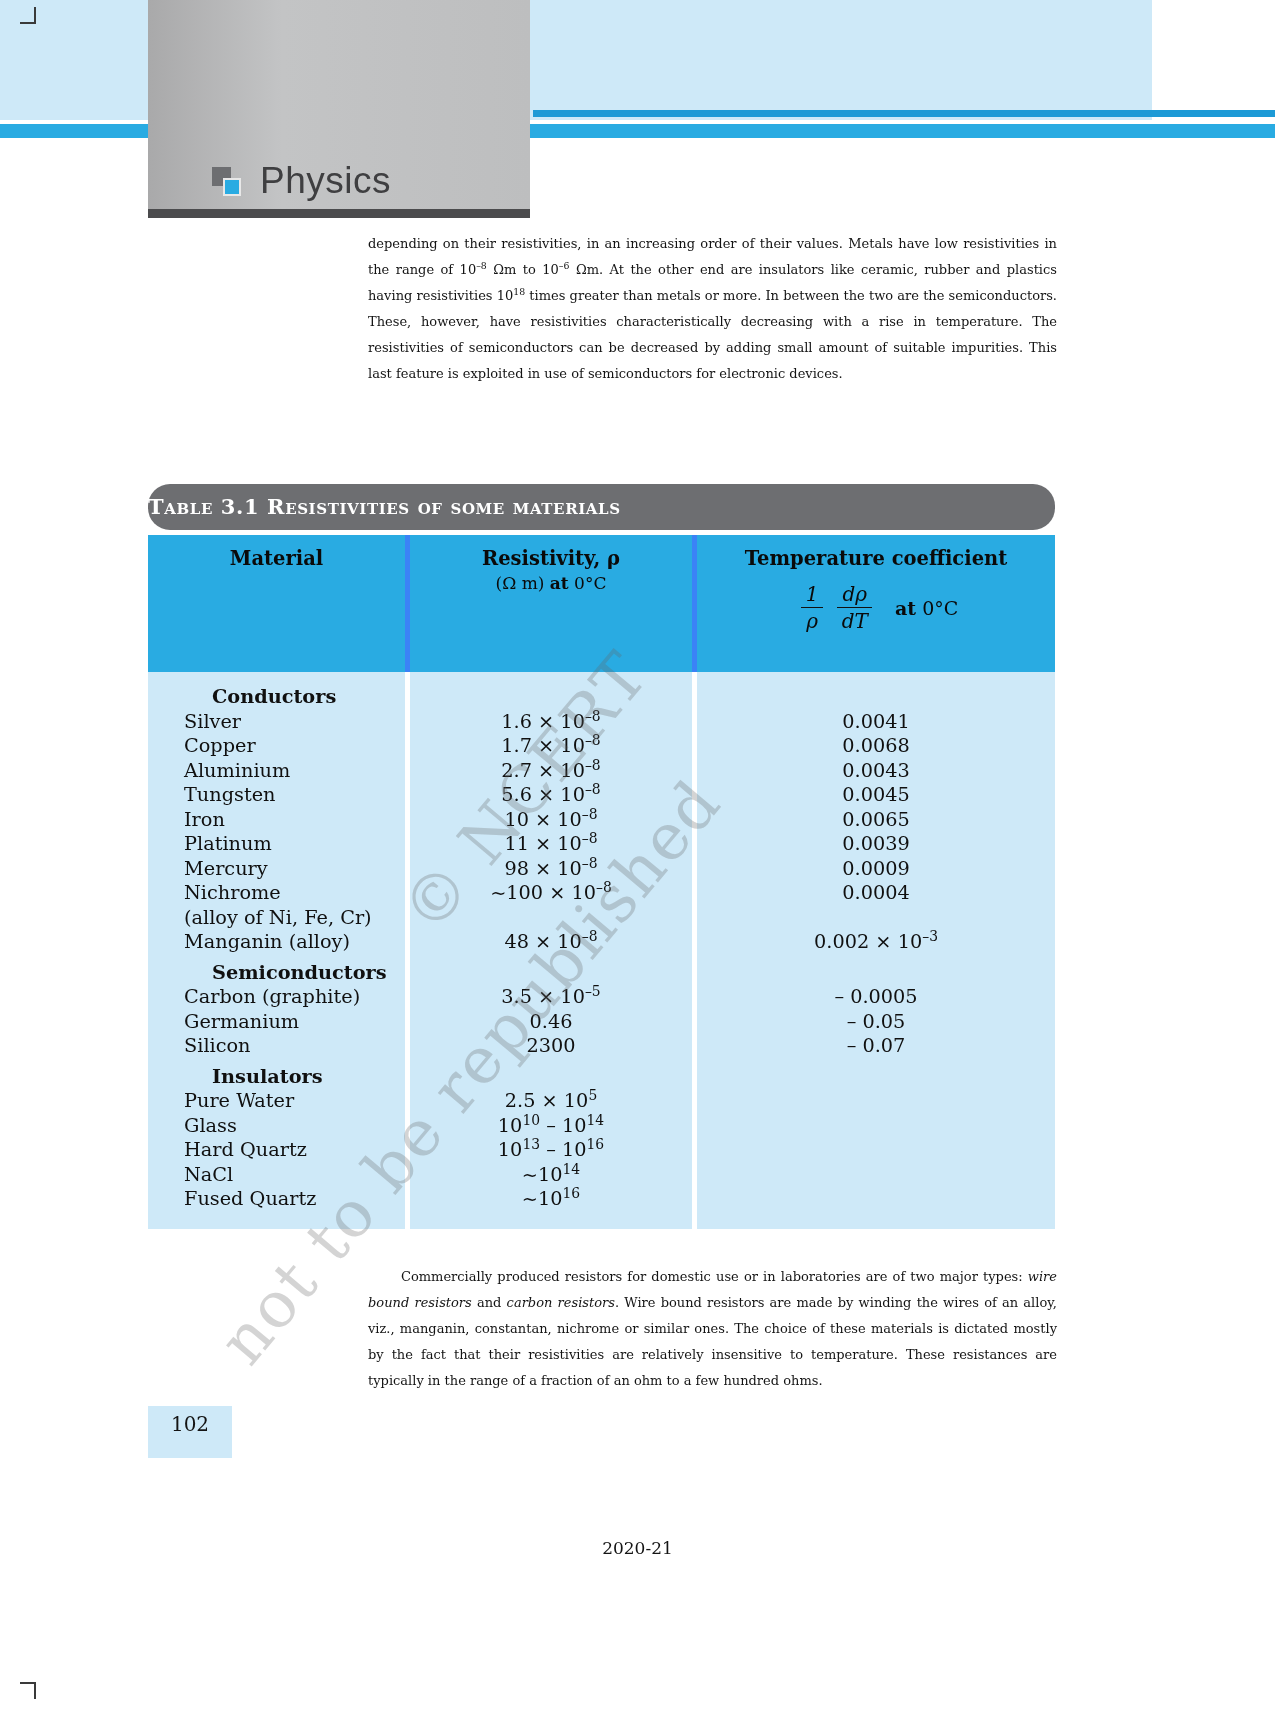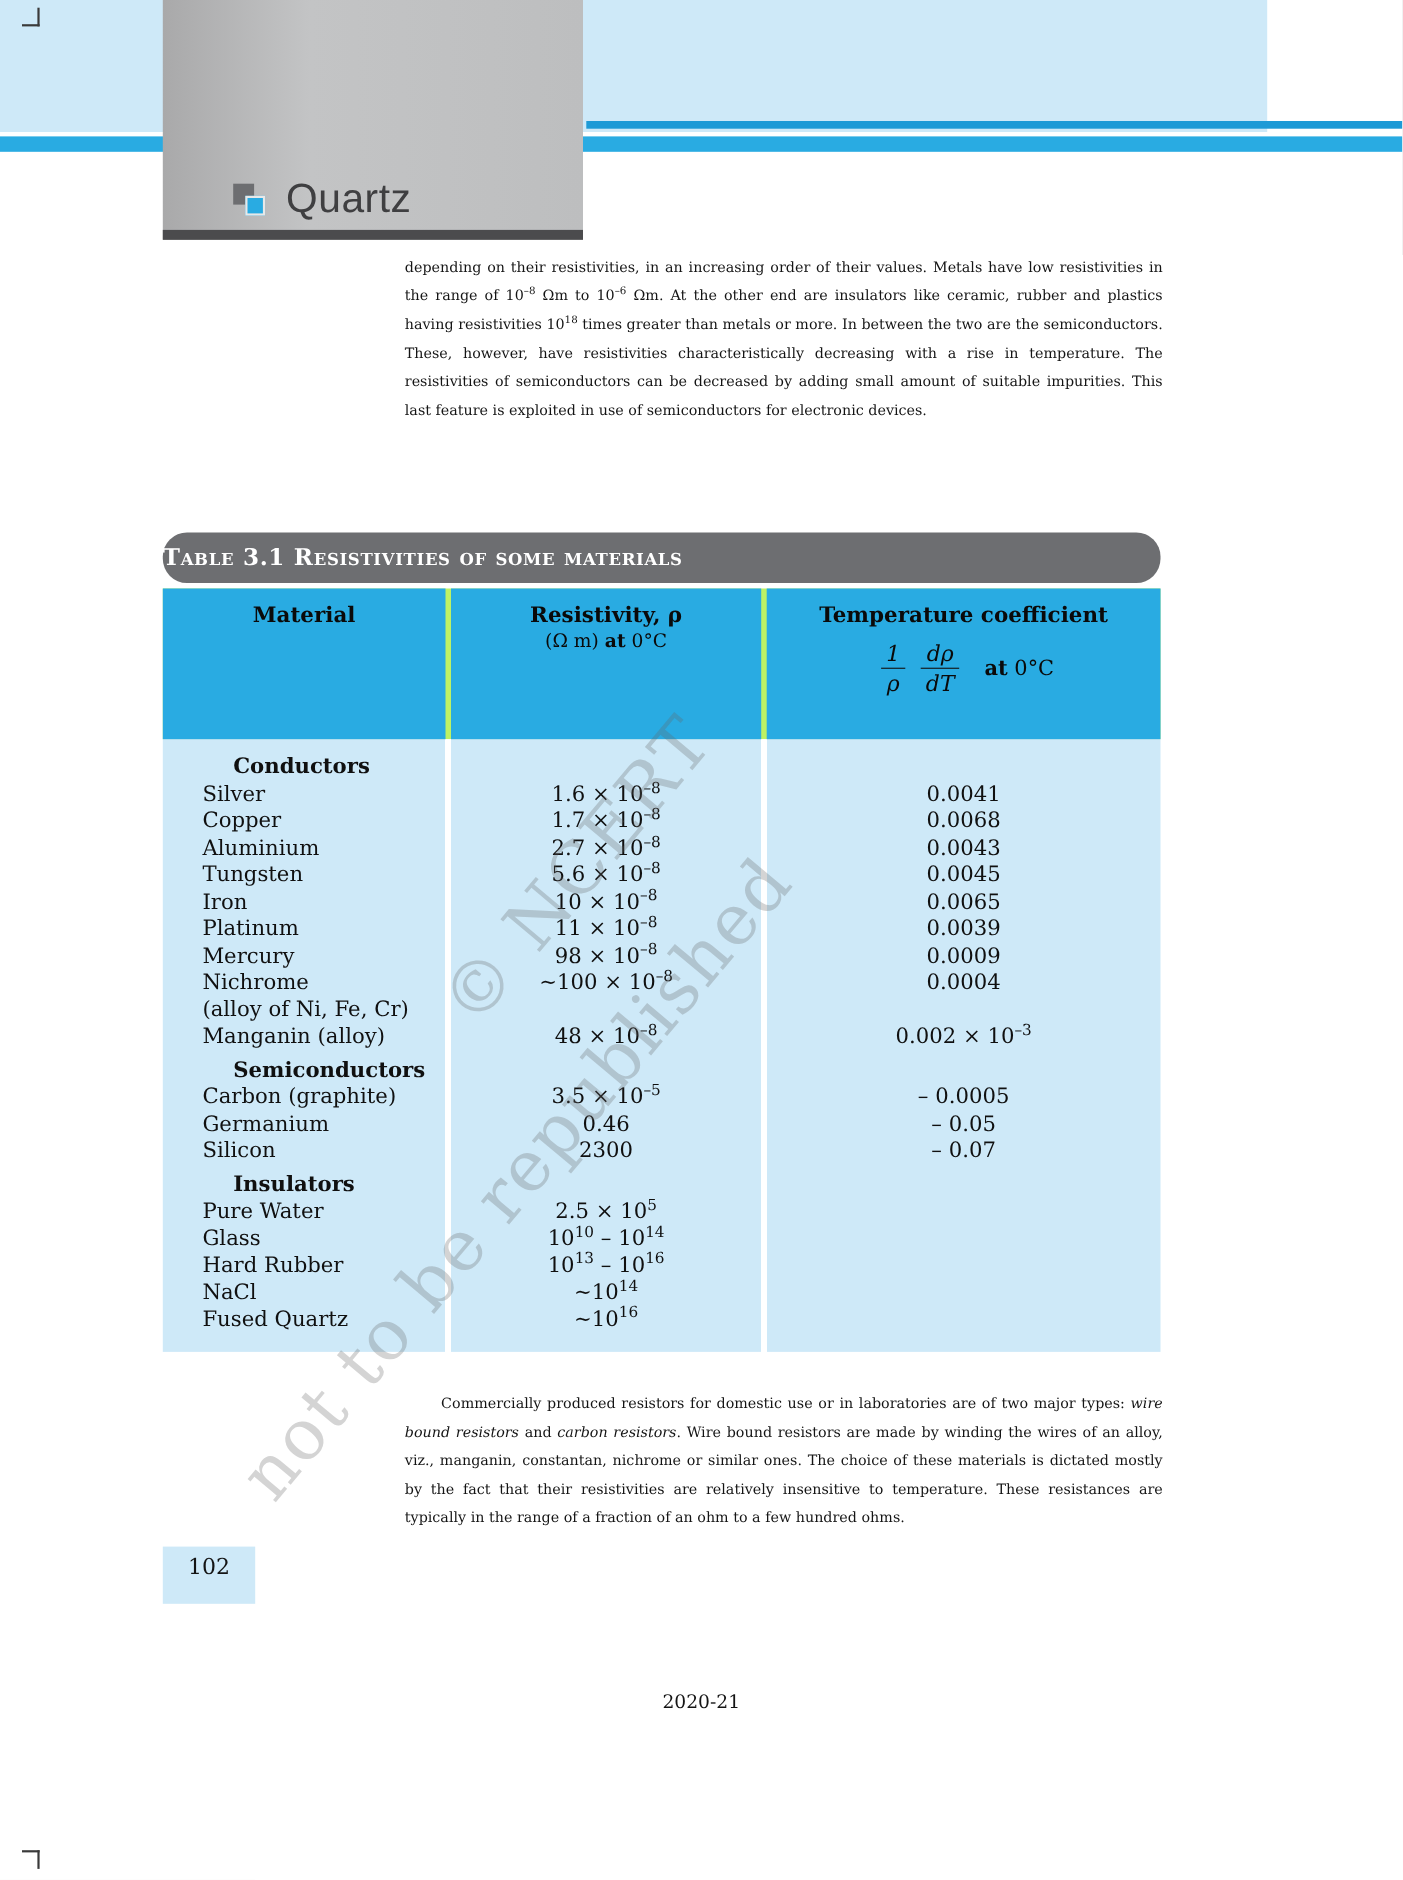--- a/index.html
+++ b/index.html
@@ -50,21 +50,21 @@
   
   .rtable{position:absolute;left:148px;top:484px;width:907px;z-index:1;}
   .ttitle{
     height:46px;line-height:46px;background:#6d6e71;color:#ffffff;
     text-align:left;font-weight:bold;font-size:21px;
     font-variant:small-caps;letter-spacing:.6px;border-radius:22px;
   }
   .thead{
     margin-top:5px;
     display:grid;grid-template-columns:257px 282px 358px;column-gap:5px;
-    background:#bef264;
+    background:#3b82f6;
   }
   .thead .hc{background:#29abe2;height:137px;text-align:center;padding-top:11px;box-sizing:border-box;color:#0a0a0a;}
   .hline1{font-weight:bold;font-size:19.5px;line-height:25px;}
   .hline2{font-size:17px;line-height:25px;}
   .hline1 sup,.hline2 sup{font-size:70%;line-height:0;}
   .hfrac{margin-top:12px;font-size:20px;display:flex;justify-content:center;align-items:center;}
   .frac{display:inline-block;text-align:center;font-style:italic;margin:0 7px;}
   .frac .fn{display:block;border-bottom:1.6px solid #111;padding:0 5px 2px;line-height:22px;}
   .frac .fd{display:block;padding-top:2px;line-height:22px;}
   .fsuf{margin-left:16px;font-size:19px;}
@@ -112,21 +112,21 @@
   <div class="top-blue"></div>
   <div class="stripe-thin"></div>
   <div class="stripe-thick"></div>
 
   <div class="banner">
     <div class="banner-row">
       <span class="logo">
         <span class="sq1"></span>
           <span class="sq2"></span>
       </span>
-      <span class="banner-title">Quartz</span>
+      <span class="banner-title">Physics</span>
     </div>
     <div class="banner-bottom"></div>
   </div>
 
   <div class="mark mark-tl"></div>
   <div class="mark mark-bl"></div>
 
   <p class="para para1">depending on their resistivities, in an increasing order of their values. Metals have low resistivities in the range of 10<sup>–8</sup> Ωm to 10<sup>–6</sup> Ωm. At the other end are insulators like ceramic, rubber and plastics having resistivities 10<sup>18</sup> times greater than metals or more. In between the two are the semiconductors. These, however, have resistivities characteristically decreasing with a rise in temperature. The resistivities of semiconductors can be decreased by adding small amount of suitable impurities. This last feature is exploited in use of semiconductors for electronic devices.</p>
 
   <div class="rtable">
@@ -237,21 +237,21 @@
           <div class="tc c1">Pure Water</div>
           <div class="tc c2">2.5 × 10<sup>5</sup></div>
           <div class="tc c3"></div>
         </div>
         <div class="trow">
           <div class="tc c1">Glass</div>
           <div class="tc c2">10<sup>10</sup> – 10<sup>14</sup></div>
           <div class="tc c3"></div>
         </div>
         <div class="trow">
-          <div class="tc c1">Hard Rubber</div>
+          <div class="tc c1">Hard Quartz</div>
           <div class="tc c2">10<sup>13</sup> – 10<sup>16</sup></div>
           <div class="tc c3"></div>
         </div>
         <div class="trow">
           <div class="tc c1">NaCl</div>
           <div class="tc c2">~10<sup>14</sup></div>
           <div class="tc c3"></div>
         </div>
         <div class="trow">
           <div class="tc c1">Fused Quartz</div>

